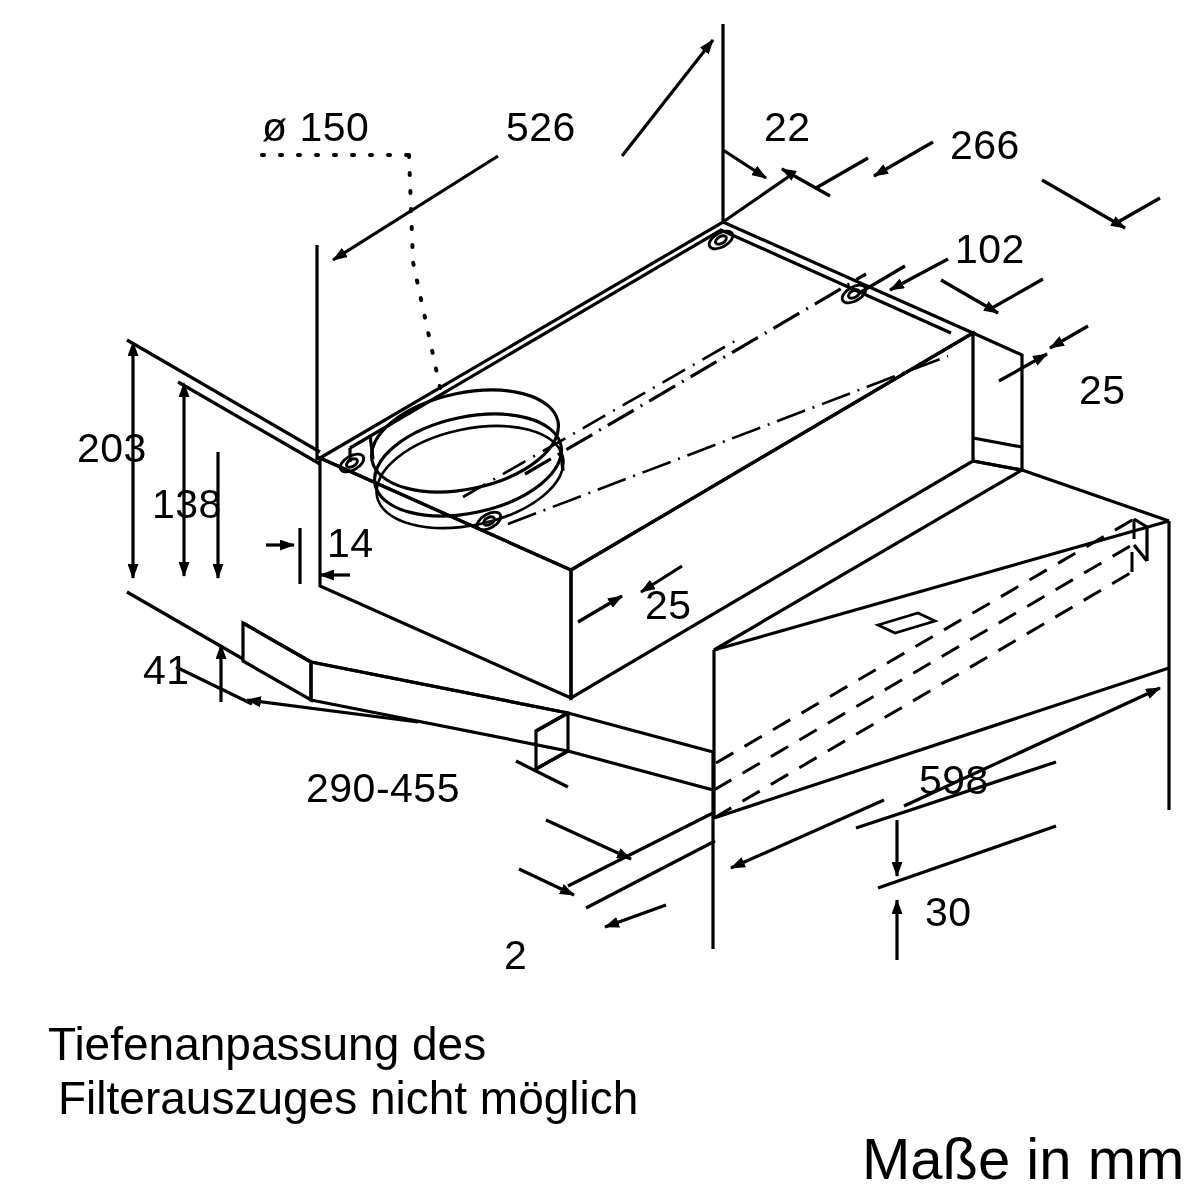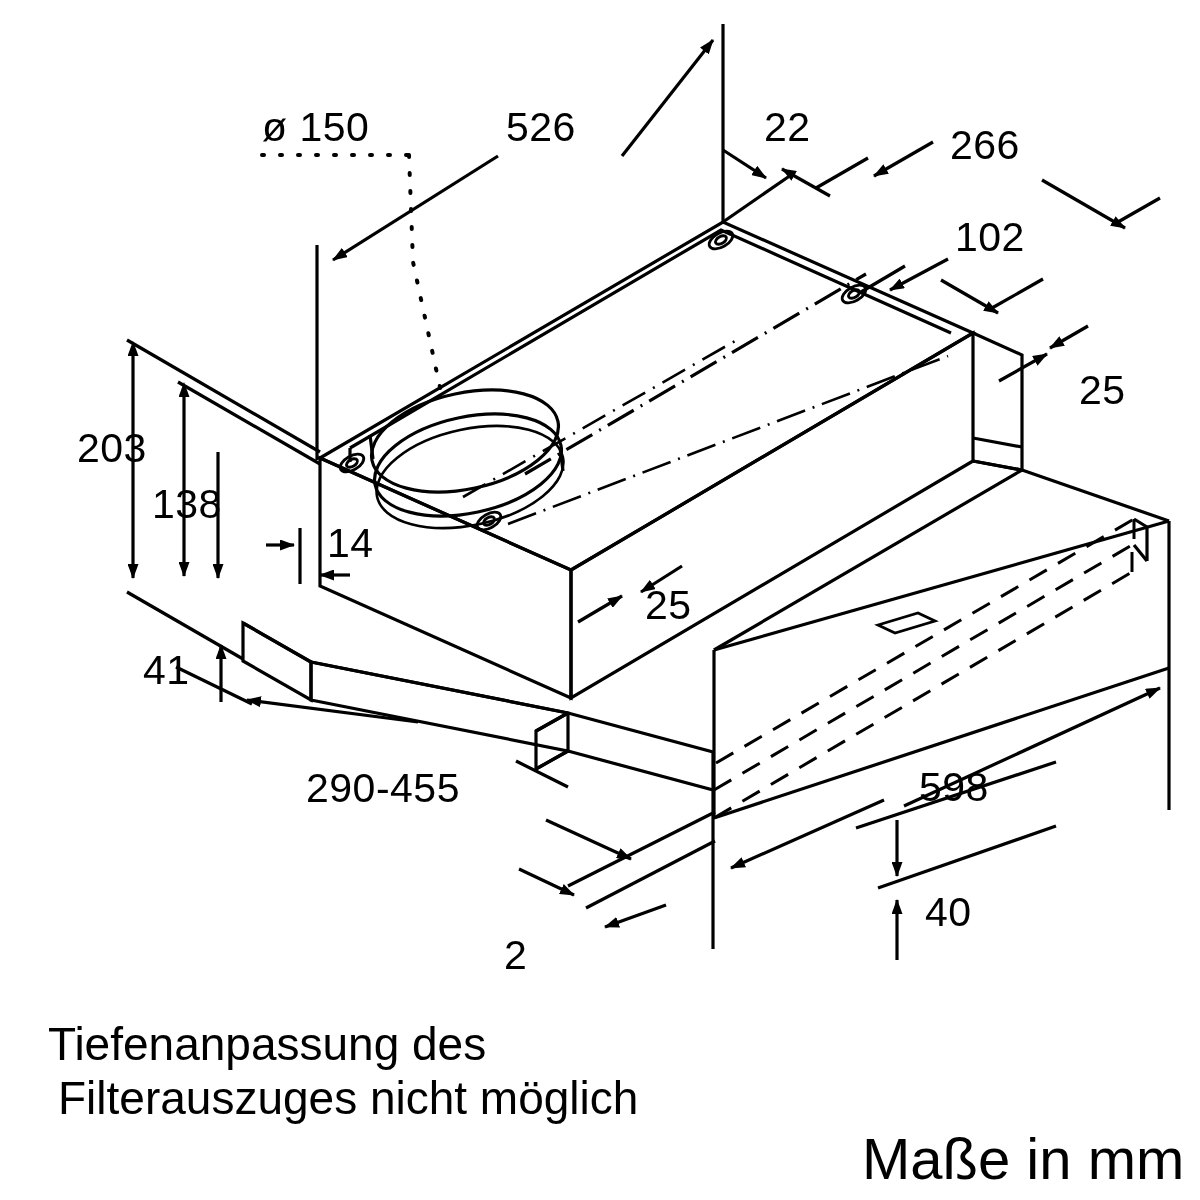--- a/index.html
+++ b/index.html
@@ -271,39 +271,39 @@
   </svg>
 
   <div class="dimlabel" style="left:262px; top:107px;">ø 150</div>
 
   <div class="dimlabel" style="left:506px; top:107px;">526</div>
 
   <div class="dimlabel" style="left:764px; top:107px;">22</div>
 
   <div class="dimlabel" style="left:950px; top:125px;">266</div>
 
-  <div class="dimlabel" style="left:955px; top:217px;text-align:right;">102</div>
+  <div class="dimlabel" style="left:955px; top:229px;text-align:right;">102</div>
 
   <div class="dimlabel" style="left:1079px; top:370px;">25</div>
 
   <div class="dimlabel" style="left:77px; top:428px;">203</div>
 
   <div class="dimlabel" style="left:152px; top:484px;">138</div>
 
   <div class="dimlabel" style="left:327px; top:523px;">14</div>
 
   <div class="dimlabel" style="left:645px; top:585px;">25</div>
 
   <div class="dimlabel" style="left:143px; top:650px;">41</div>
 
   <div class="dimlabel" style="left:306px; top:768px;">290-455</div>
 
-  <div class="dimlabel" style="left:919px; top:760px;margin-top:7px;">598</div>
-
-  <div class="dimlabel" style="left:925px; top:892px;">40</div>
+  <div class="dimlabel" style="left:919px; top:760px;">598</div>
+
+  <div class="dimlabel" style="left:925px; top:892px;">30</div>
 
   <div class="dimlabel" style="left:504px; top:935px;">2</div>
 
   <div class="notetext" style="left:48px; top:1018px;">Tiefenanpassung des</div>
 
   <div class="notetext" style="left:58px; top:1072px;">Filterauszuges nicht möglich</div>
 
   <div class="unitstext" style="left:862px; top:1130px;">Maße in mm</div>
 
 </div>

